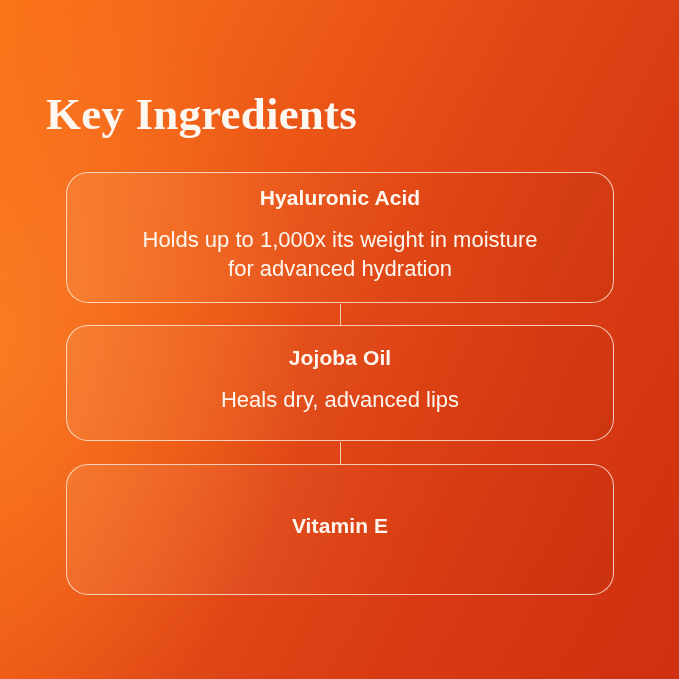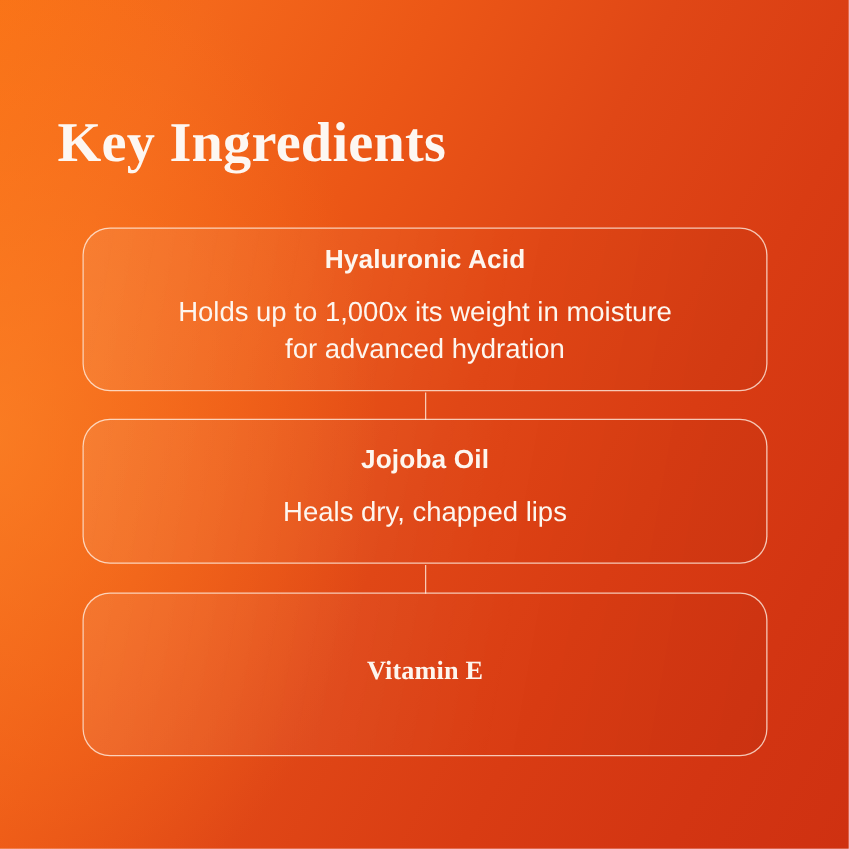--- a/index.html
+++ b/index.html
@@ -55,21 +55,21 @@
     font-weight: 700;
     font-size: 45px;
     letter-spacing: 0.2px;
     color: #FDF7F2;
     line-height: 1.1;
     padding-left: 46px;
   }
 
   .cards {
     position: absolute;
-    top: 182px;
+    top: 172px;
     left: 66px;
     width: 548px;
   }
 
   .card {
     position: relative;
     box-sizing: border-box;
     width: 548px;
     border: 1px solid rgba(255, 240, 228, 0.78);
     border-radius: 22px;
@@ -81,21 +81,21 @@
     display: flex;
     flex-direction: column;
     align-items: center;
     justify-content: center;
     text-align: center;
     color: #FDF6EF;
   }
 
   .card-1 { height: 131px; }
   .card-2 { height: 116px; margin-top: 22px; }
-  .card-3 { height: 131px; margin-top: 23px; font-family: Liberation Serif, serif; }
+  .card-3 { height: 131px; margin-top: 23px; }
 
   
   .card-2::before,
   .card-3::before {
     content: "";
     position: absolute;
     left: 50%;
     top: -23px;
     width: 1px;
     height: 23px;
@@ -130,21 +130,21 @@
 
   <div class="cards">
 
     <div class="card card-1">
       <div class="card-title">Hyaluronic Acid</div>
       <div class="card-desc">Holds up to 1,000x its weight in moisture for advanced hydration</div>
     </div>
 
     <div class="card card-2">
       <div class="card-title">Jojoba Oil</div>
-      <div class="card-desc">Heals dry, chapped lips</div>
+      <div class="card-desc">Heals dry, advanced lips</div>
     </div>
 
     <div class="card card-3">
       <div class="card-title">Vitamin E</div>
     </div>
 
   </div>
 </div>
 
 </body></html>

